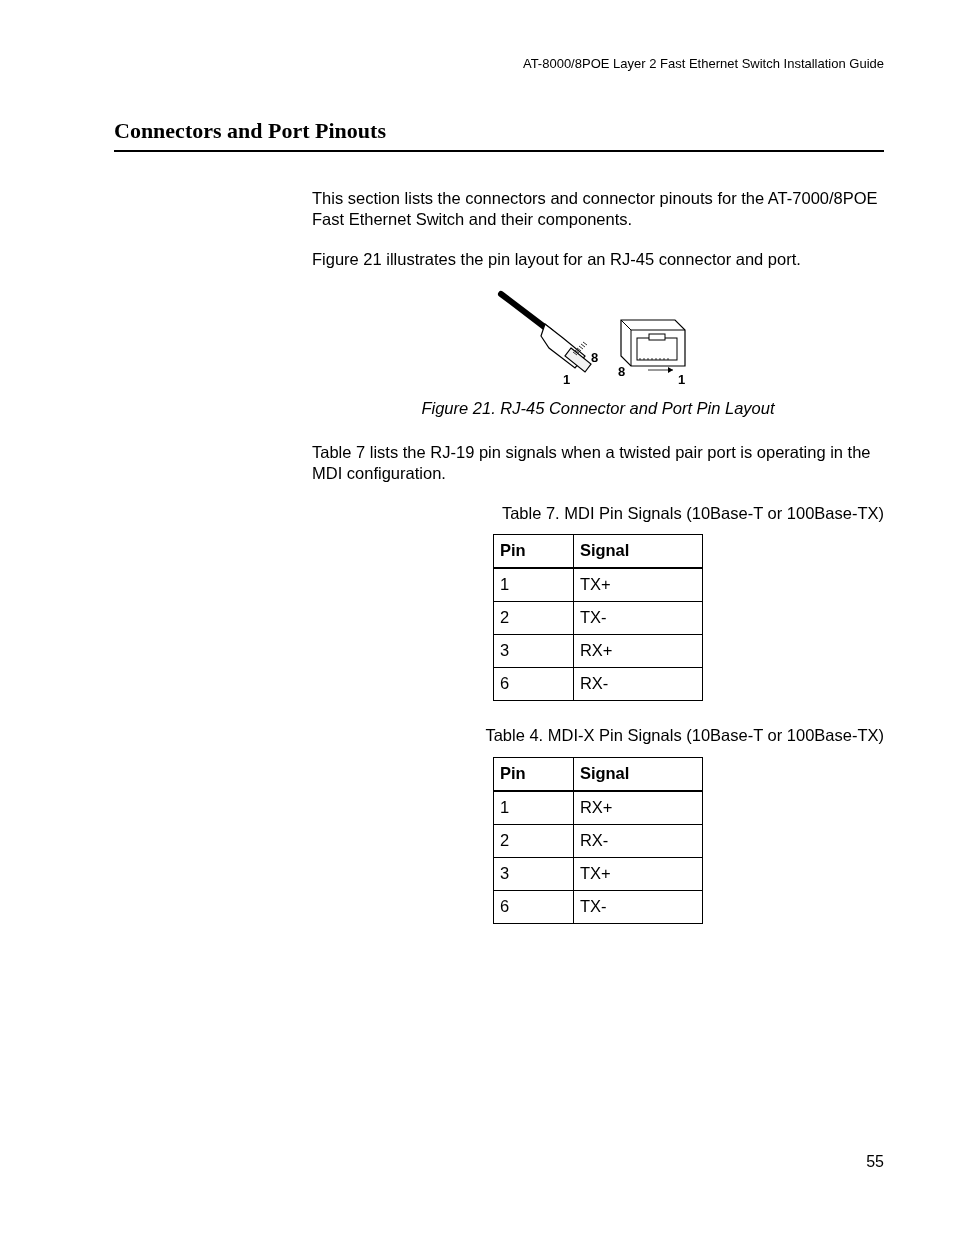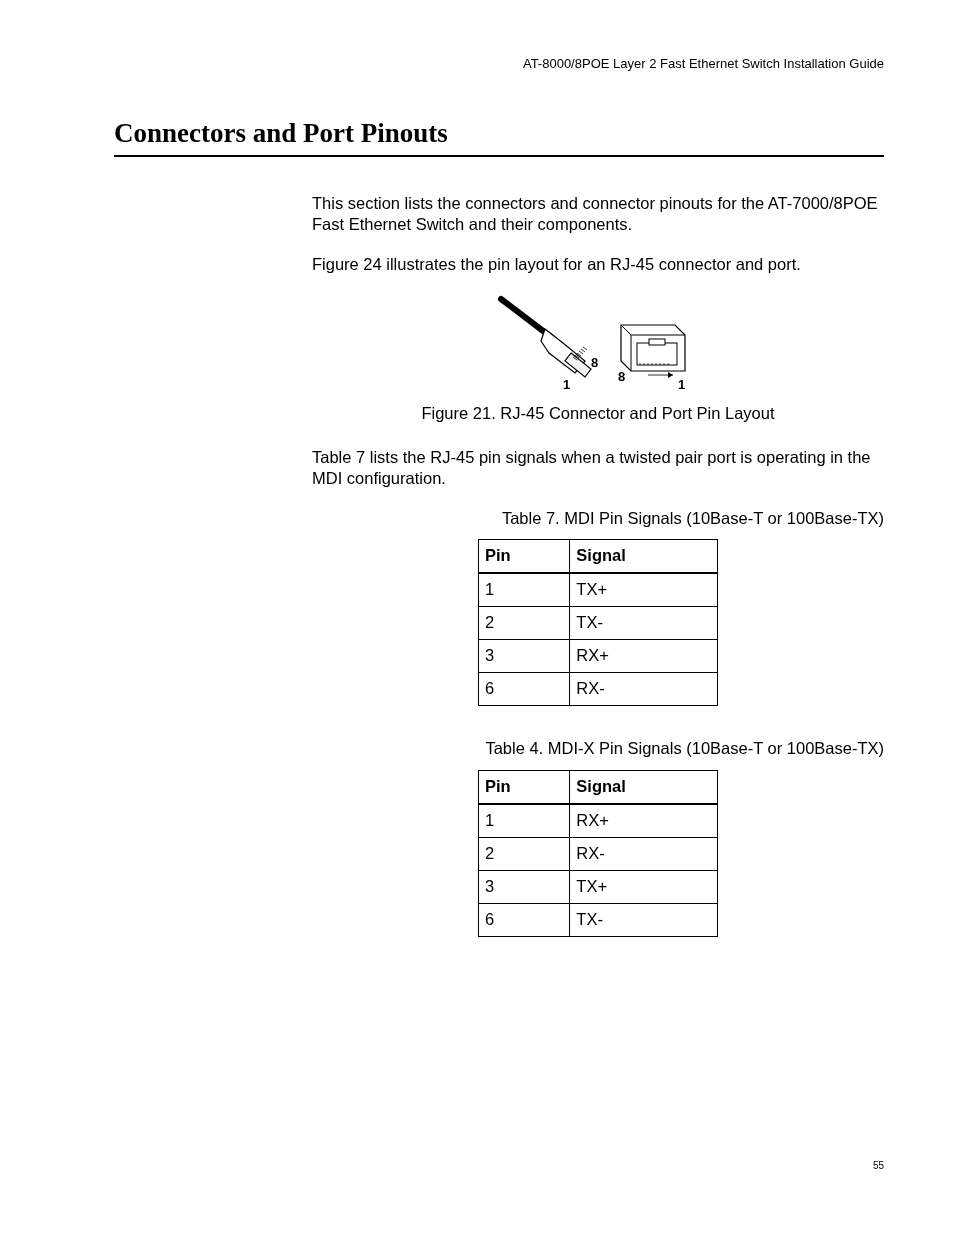--- a/index.html
+++ b/index.html
@@ -23,21 +23,21 @@
     position: absolute;
     top: 56px;
     right: 70px;
     font-size: 13px;
     text-align: right;
     white-space: nowrap;
   }
   .h1 {
     font-family: "Times New Roman", Times, serif;
     font-weight: bold;
-    font-size: 27px;
+    font-size: 22px;
     margin-top: 66px;
     margin-bottom: 6px;
   }
   .rule {
     border-bottom: 2px solid #000;
     margin-bottom: 36px;
   }
   .body {
     margin-left: 198px;
     font-size: 16.5px;
@@ -48,63 +48,64 @@
   }
   .fig {
     display: flex;
     justify-content: center;
     margin: 6px 0 8px 0;
   }
   .fig svg { display:block; }
   .caption {
     text-align: center;
     margin: 10px 0 22px 0;
+    font-style: italic;
   }
   .tcaption {
     text-align: right;
     margin: 0 0 10px 0;
   }
   .datatable {
     border-collapse: collapse;
-    margin: 0 auto 32px auto;
-    width: 240px;
+    margin: 0 auto 24px auto;
+    width: 210px;
   }
   .datatable th, .datatable td {
     border: 1px solid #000;
     font-size: 16.5px;
     text-align: left;
     padding: 4px 6px;
     height: 24px;
     box-sizing: content-box;
   }
   .datatable th {
     font-weight: bold;
     border-bottom: 2.5px solid #000;
   }
   .pagenum {
     position: absolute;
     bottom: 64px;
     right: 70px;
-    font-size: 10px;
+    font-size: 16px;
   }
 </style>
 </head>
 <body>
 
 <div class="page">
 
   <div class="running-head">AT-8000/8POE Layer 2 Fast Ethernet Switch Installation Guide</div>
 
   <div class="h1">Connectors and Port Pinouts</div>
   <div class="rule"></div>
 
   <div class="body">
 
     <p>This section lists the connectors and connector pinouts for the AT-7000/8POE Fast Ethernet Switch and their components.</p>
-    <p>Figure 24 illustrates the pin layout for an RJ-45 connector and port.</p>
+    <p>Figure 21 illustrates the pin layout for an RJ-45 connector and port.</p>
 
     <div class="fig">
       <svg width="210" height="100" viewBox="0 0 210 100">
 
         <g>
           <line x1="8" y1="6" x2="58" y2="44" stroke="#000" stroke-width="6" stroke-linecap="round"></line>
           <polygon points="52,36 70,50 92,68 82,80 56,60 48,48" fill="#fff" stroke="#000" stroke-width="1.2"></polygon>
           <polygon points="78,60 98,76 92,84 72,68" fill="#f2f2f2" stroke="#000" stroke-width="1.2"></polygon>
 
           <g stroke="#000" stroke-width="0.8">
@@ -141,21 +142,21 @@
         </g>
         <text x="125" y="88" font-size="13" font-weight="bold">8</text>
         <line x1="155" y1="82" x2="180" y2="82" stroke="#000" stroke-width="0.8"></line>
         <polygon points="180,82 175,79 175,85" fill="#000"></polygon>
         <text x="185" y="96" font-size="13" font-weight="bold">1</text>
       </svg>
     </div>
 
     <div class="caption">Figure 21.  RJ-45 Connector and Port Pin Layout</div>
 
-    <p>Table 7 lists the RJ-45 pin signals when a twisted pair port is operating in the MDI configuration.</p>
+    <p>Table 7 lists the RJ-19 pin signals when a twisted pair port is operating in the MDI configuration.</p>
 
     <div class="tcaption">Table 7.   MDI Pin Signals (10Base-T or 100Base-TX)</div>
 
     <table class="datatable">
       <thead>
         <tr>
           <th>Pin</th>
           <th>Signal</th>
         </tr>
       </thead>

